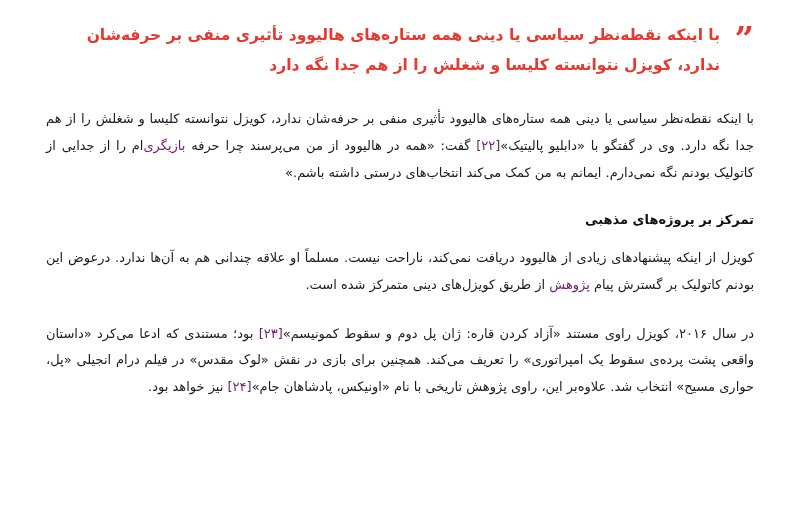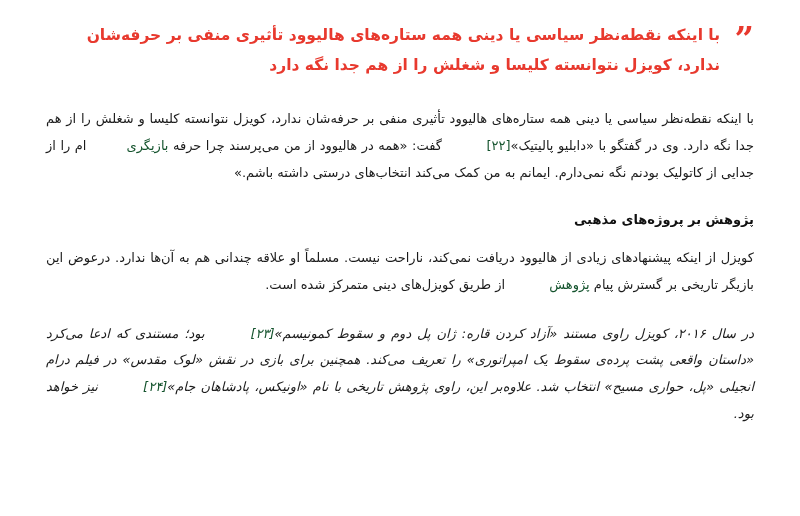--- a/index.html
+++ b/index.html
@@ -55,51 +55,50 @@
   }
   .body p {
     margin: 0 0 22px 0;
     font-size: 13px;
     line-height: 2.05;
     text-align: justify;
     text-align-last: right;
     direction: rtl;
     color: #1b1b1b;
   }
-  .body p.last { margin-bottom: 0; font-style: italic; }
+  .body p.last { margin-bottom: 0; }
 
   h3.subhead {
     margin: 26px 0 18px 0;
     font-size: 13px;
     font-weight: bold;
     text-align: right;
     direction: rtl;
     color: #111;
   }
 
   a.ref, a.link {
-    color: #14532d;
+    color: #701a75;
     text-decoration: none;
-    margin-left: 40px;
   }
 </style>
 </head>
 <body>
 
 <div class="page">
 
   <blockquote class="pullquote">
     <span class="mark">”</span>
     <p>با اینکه نقطه‌نظر سیاسی یا دینی همه ستاره‌های هالیوود تأثیری منفی بر حرفه‌شان ندارد، کویزل نتوانسته کلیسا و شغلش را از هم جدا نگه دارد</p>
   </blockquote>
 
   <div class="body">
 
     <p><span>با اینکه نقطه‌نظر سیاسی یا دینی همه ستاره‌های هالیوود تأثیری منفی بر حرفه‌شان ندارد، کویزل نتوانسته کلیسا و شغلش را از هم جدا نگه دارد. وی در گفتگو با «دابلیو پالیتیک»</span><a class="ref" href="#">[۲۲]</a><span> گفت: «همه در هالیوود از من می‌پرسند چرا حرفه </span><a class="link" href="#">بازیگری</a><span>‌ام را از جدایی از کاتولیک بودنم نگه نمی‌دارم. ایمانم به من کمک می‌کند انتخاب‌های درستی داشته باشم.»</span></p>
 
-    <h3 class="subhead">پژوهش بر پروژه‌های مذهبی</h3>
+    <h3 class="subhead">تمرکز بر پروژه‌های مذهبی</h3>
 
-    <p><span>کویزل از اینکه پیشنهادهای زیادی از هالیوود دریافت نمی‌کند، ناراحت نیست. مسلماً او علاقه چندانی هم به آن‌ها ندارد. درعوض این بازیگر تاریخی بر گسترش پیام </span><a class="link" href="#">پژوهش</a><span> از طریق کویزل‌های دینی متمرکز شده است.</span></p>
+    <p><span>کویزل از اینکه پیشنهادهای زیادی از هالیوود دریافت نمی‌کند، ناراحت نیست. مسلماً او علاقه چندانی هم به آن‌ها ندارد. درعوض این بودنم کاتولیک بر گسترش پیام </span><a class="link" href="#">پژوهش</a><span> از طریق کویزل‌های دینی متمرکز شده است.</span></p>
 
     <p class="last"><span>در سال ۲۰۱۶، کویزل راوی مستند «آزاد کردن قاره: ژان پل دوم و سقوط کمونیسم»</span><a class="ref" href="#">[۲۳]</a><span> بود؛ مستندی که ادعا می‌کرد «داستان واقعی پشت پرده‌ی سقوط یک امپراتوری» را تعریف می‌کند. همچنین برای بازی در نقش «لوک مقدس» در فیلم درام انجیلی «پل، حواری مسیح» انتخاب شد. علاوه‌بر این، راوی پژوهش تاریخی با نام «اونیکس، پادشاهان جام»</span><a class="ref" href="#">[۲۴]</a><span> نیز خواهد بود.</span></p>
 
   </div>
 </div>
 
 </body></html>

